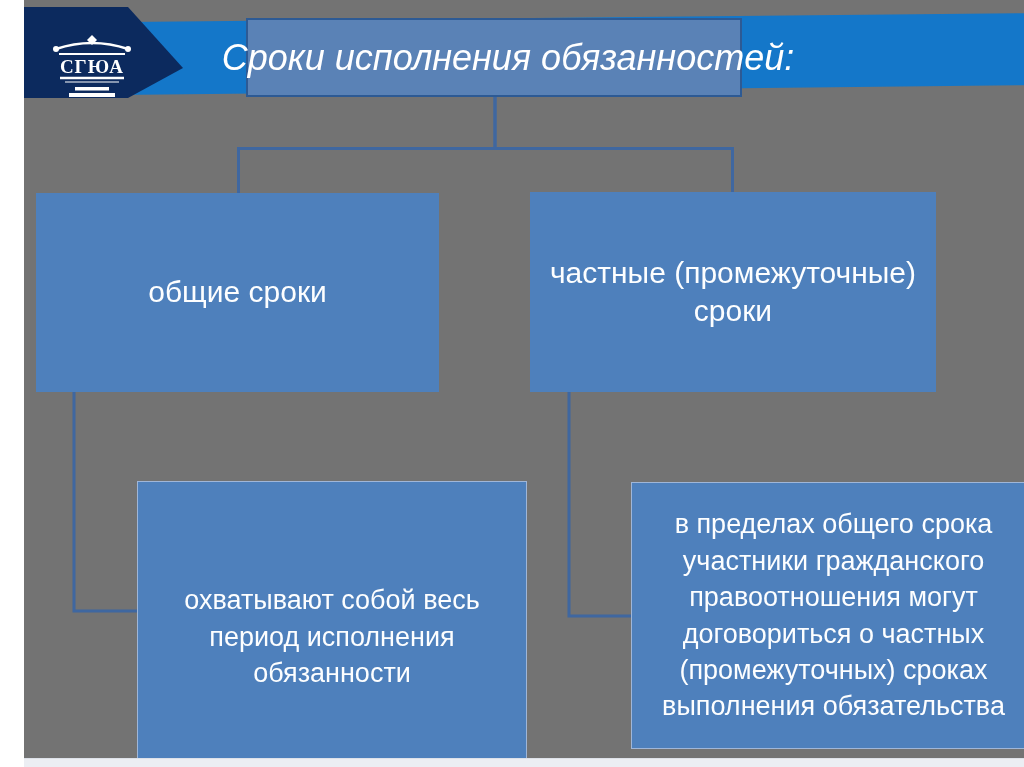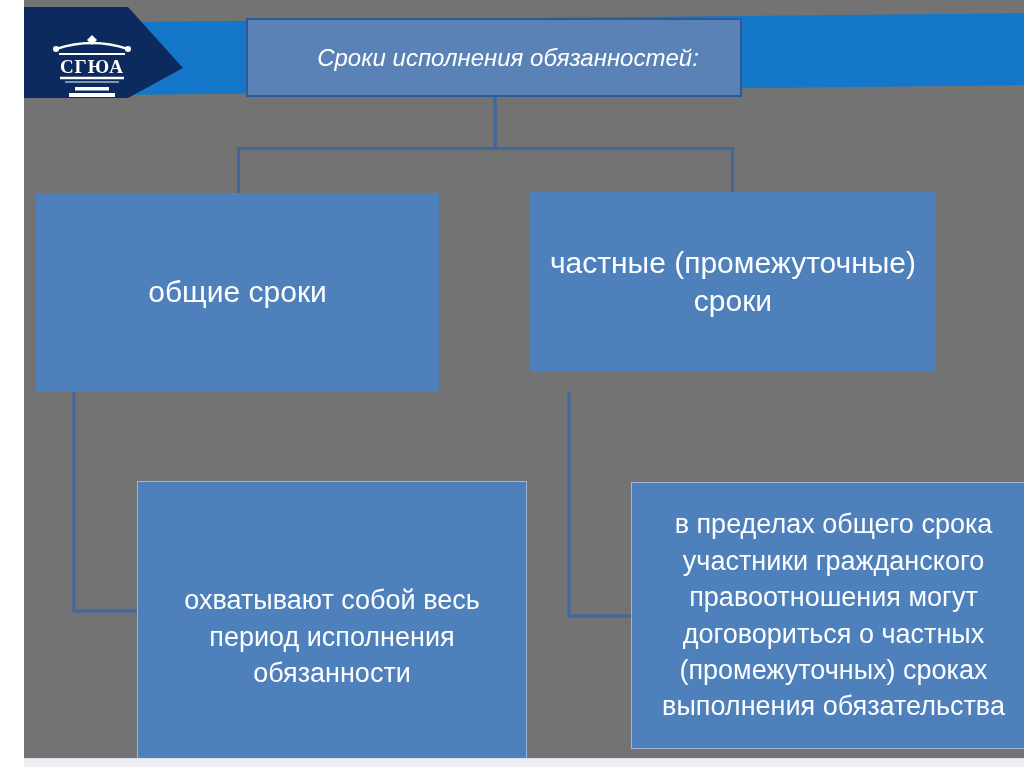--- a/index.html
+++ b/index.html
@@ -37,21 +37,21 @@
     box-sizing: border-box;
     background: #5a82b6;
     border: 2px solid #2d5a94;
     display: flex;
     align-items: center;
     justify-content: center;
     z-index: 2;
   }
   .title-box .title-text {
     color: #ffffff;
-    font-size: 24px;
+    font-size: 36px;
     font-style: italic;
     white-space: nowrap;
     padding-left: 28px;
   }
   .connectors {
     position: absolute;
     left: 0;
     top: 0;
     z-index: 0;
   }
@@ -69,21 +69,21 @@
   .node-main {
     font-size: 30px;
     line-height: 1.28;
   }
   .node-detail {
     font-size: 27px;
     line-height: 1.35;
     border: 1px solid #9fb6d8;
   }
   .node-left-main   { left: 12px;  top: 193px; width: 403px; height: 199px; text-align: right; }
-  .node-right-main  { left: 506px; top: 192px; width: 406px; height: 180px; padding: 0 14px; }
+  .node-right-main  { left: 506px; top: 192px; width: 406px; height: 200px; padding: 0 14px; }
   .node-left-detail { left: 113px; top: 481px; width: 390px; height: 312px; padding: 0 24px; }
   .node-right-detail{ left: 607px; top: 482px; width: 405px; height: 267px; padding: 0 6px; }
   .bottom-strip {
     position: absolute;
     left: 0;
     bottom: 0;
     width: 1024px;
     height: 8px;
     background: #eceef3;
     border-top: 1px solid #dde1e9;

